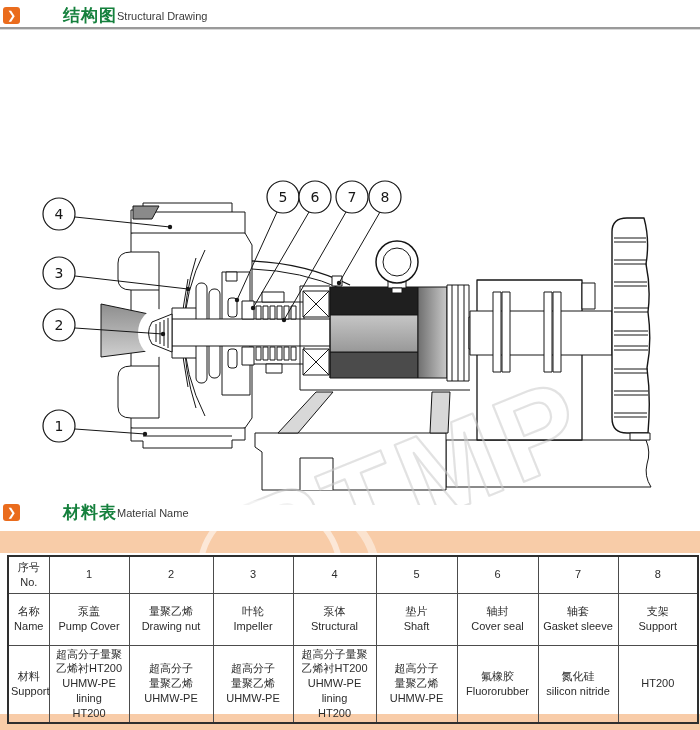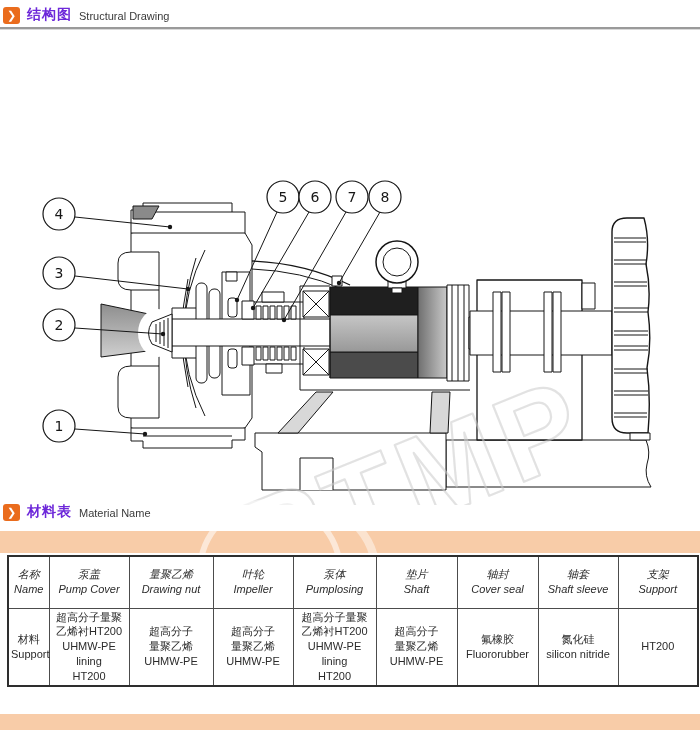--- a/index.html
+++ b/index.html
@@ -6,34 +6,34 @@
   body{
     width:700px;height:730px;position:relative;background:#fff;overflow:hidden;
     font-family:"Liberation Sans","DejaVu Sans",sans-serif;color:#222;
   }
   .hdr{position:absolute;left:3px;display:flex;align-items:center;height:20px;}
   .hdr-icon{
     width:17px;height:17px;border-radius:3px;background:#ea6c1d;
     color:#fff;font-size:11px;font-weight:bold;line-height:17px;text-align:center;
     display:inline-block;margin-right:7px;
   }
-  .hdr-zh{font-size:14px;font-weight:bold;color:#6d28d9;letter-spacing:1px;}
-  .hdr-en{font-size:11px;color:#3a3a3a;margin-left:7px;position:relative;top:1px;}
+  .hdr-zh{font-size:17px;font-weight:bold;color:#15803d;letter-spacing:1px;margin-left:36px;}
+  .hdr-en{font-size:11px;color:#3a3a3a;position:relative;top:1px;}
   .divider{position:absolute;left:0;top:27px;width:700px;height:2px;background:#9a9a9a;border-bottom:1px solid #d9d9d9;}
   .drawing{position:absolute;left:0;top:40px;width:700px;height:465px;}
   .peach-bar{position:absolute;left:0;width:700px;background:#f8cca8;}
   .swirl{position:absolute;pointer-events:none;}
   table.mat{
     position:absolute;left:7px;top:555px;width:690px;z-index:2;
     border-collapse:collapse;table-layout:fixed;background:transparent;
     font-size:11px;color:#2b2b2b;text-align:center;
   }
   table.mat td,table.mat th{border:1px solid #4c4c4c;font-weight:normal;padding:1px 2px;vertical-align:middle;line-height:1.35;}
   table.mat{border:2px solid #2e2e2e;}
-  tr.r1{height:37px;} tr.r2{height:52px;font-style:italic;} tr.r3{height:68px;}
+  tr.r1{height:37px;} tr.r2{height:52px;} tr.r3{height:68px;}
   .pre{white-space:pre-line;}
 </style>
 </head>
 <body>
 
 <div class="hdr" style="top:5px">
   <span class="hdr-icon">❯</span>
   <span class="hdr-zh">结构图</span>
   <span class="hdr-en">Structural Drawing</span>
 </div>
@@ -253,52 +253,66 @@
       <col style="width:80px">
       <col style="width:84px">
       <col style="width:80px">
     <col style="width:83px">
       <col style="width:81px">
       <col style="width:81px">
       <col style="width:80px">
       <col style="width:80px">
   </colgroup>
   <tbody>
+      <tr class="r1">
+    <th>
+      <div>序号</div>
+      <div>No.</div>
+    </th>
+    <td>1</td>
+    <td>2</td>
+    <td>3</td>
+    <td>4</td>
+    <td>5</td>
+    <td>6</td>
+    <td>7</td>
+    <td>8</td>
+  </tr>
   <tr class="r2">
     <th>
       <div>名称</div>
       <div>Name</div>
     </th>
     <td>
           <div>泵盖</div>
           <div>Pump Cover</div>
         </td>
     <td>
           <div>量聚乙烯</div>
           <div>Drawing nut</div>
         </td>
     <td>
           <div>叶轮</div>
           <div>Impeller</div>
         </td>
     <td>
           <div>泵体</div>
-          <div>Pumplosing</div>
+          <div>Structural</div>
         </td>
     <td>
           <div>垫片</div>
           <div>Shaft</div>
         </td>
     <td>
           <div>轴封</div>
           <div>Cover seal</div>
         </td>
     <td>
           <div>轴套</div>
-          <div>Shaft sleeve</div>
+          <div>Gasket sleeve</div>
         </td>
     <td>
           <div>支架</div>
           <div>Support</div>
         </td>
   </tr>
   <tr class="r3">
     <th>
       <div>材料</div>
       <div>Support</div>

